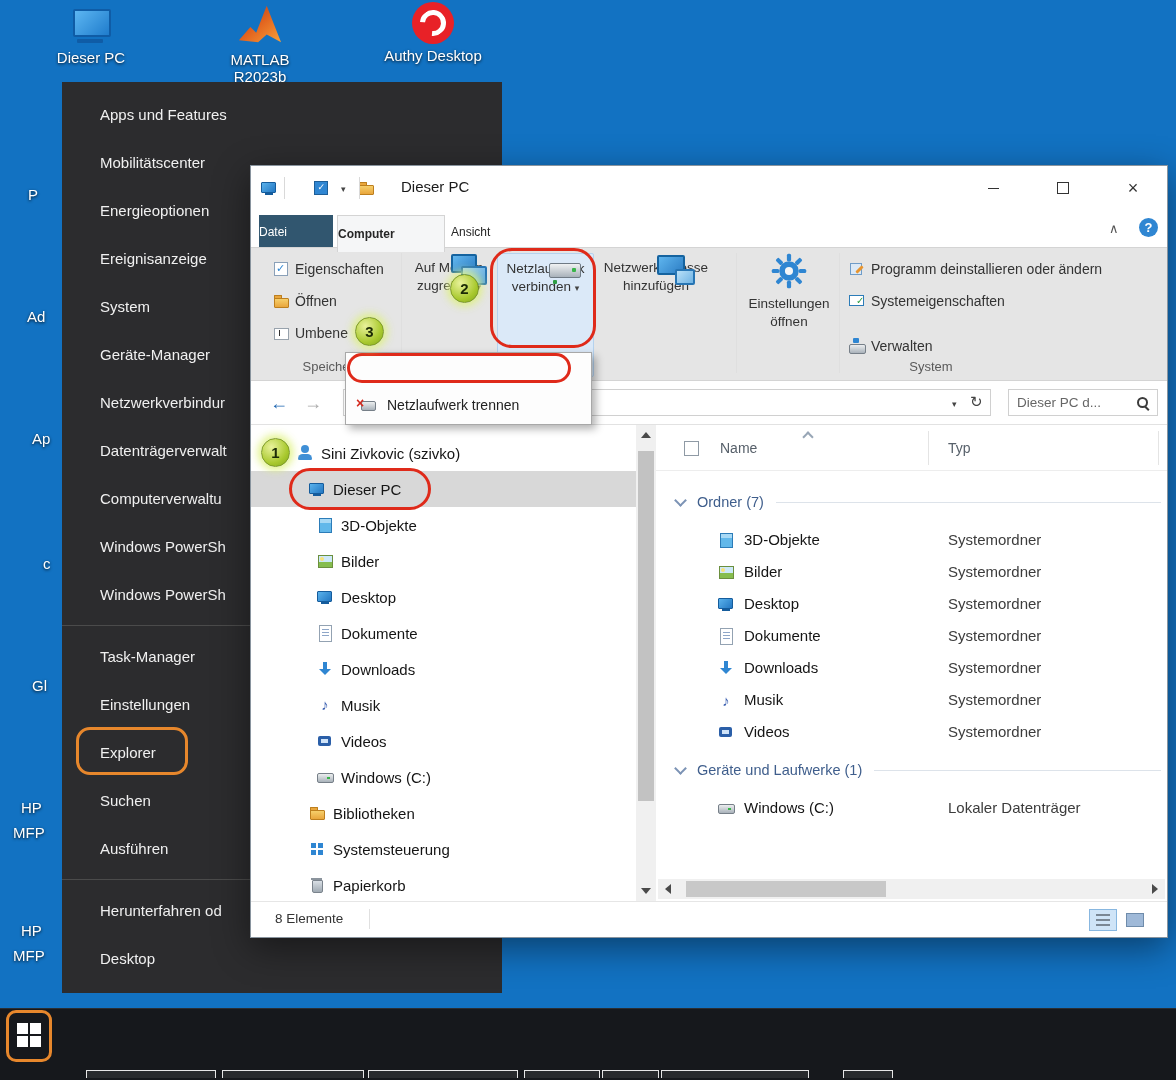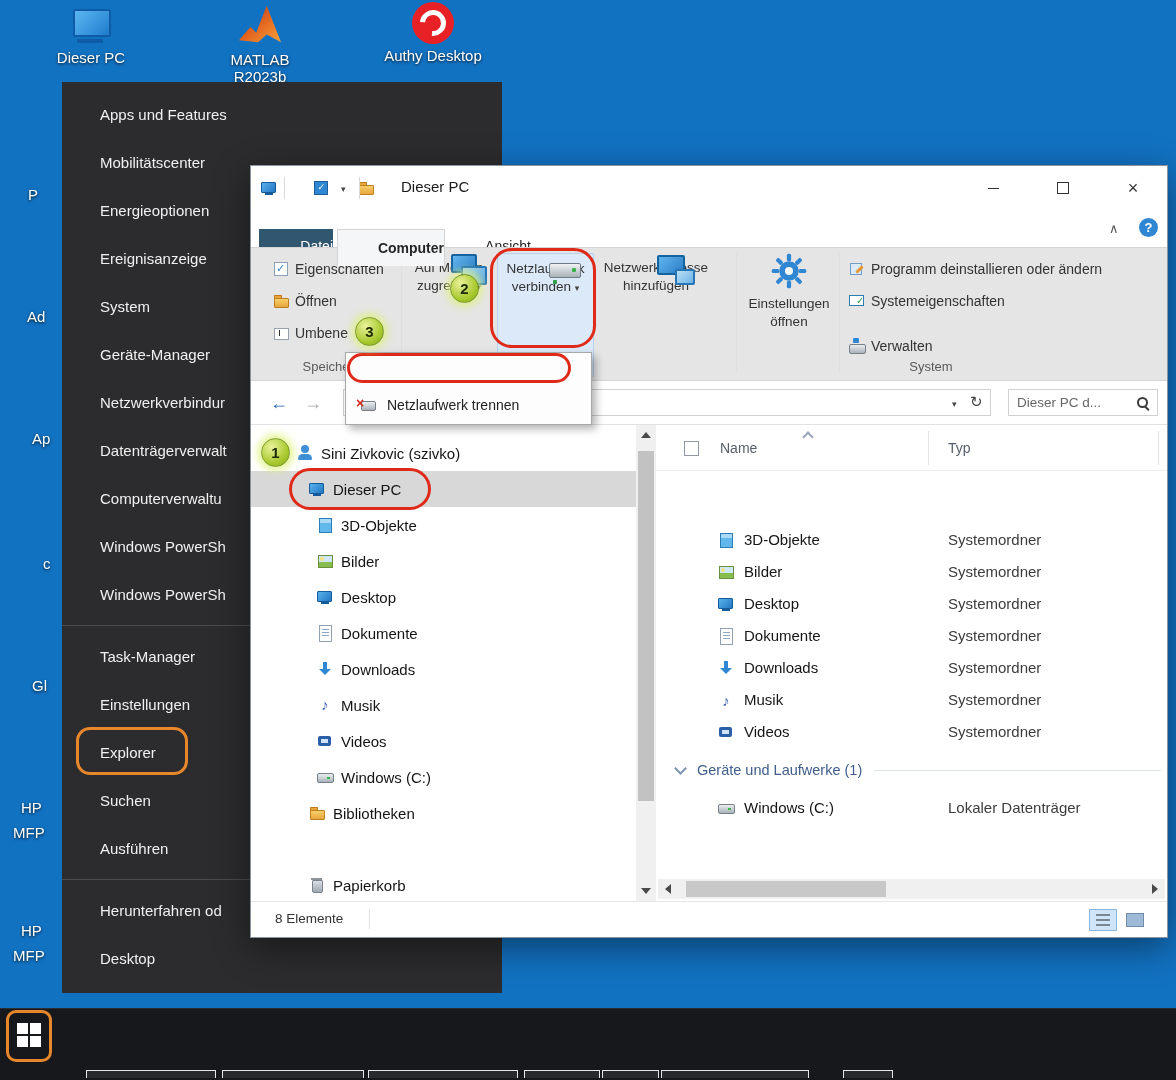--- a/index.html
+++ b/index.html
@@ -26,21 +26,21 @@
   .win{position:absolute;left:250px;top:165px;width:918px;height:773px;background:#fff;z-index:20;border:1px solid #89949e;box-shadow:0 10px 34px rgba(0,0,0,.45);box-sizing:border-box;}
   .titlebar{position:absolute;left:0;top:0;width:916px;height:44px;background:#fff;}
   .vdiv{position:absolute;width:1px;height:22px;top:11px;background:#d9d9d9;}
   .title{position:absolute;left:150px;top:12px;font-size:15px;color:#1a1a1a;}
   .wbtn{position:absolute;top:0;width:64px;height:44px;display:flex;align-items:center;justify-content:center;color:#333;}
   .minbar{width:11px;height:1px;background:#333;}
   .maxbox{width:10px;height:10px;border:1px solid #333;}
   .closex{font-size:18px;line-height:18px;}
 
   .tabrow{position:absolute;left:0;top:44px;width:916px;height:37px;background:#fff;}
-  .tab{position:absolute;top:19px;height:34px;display:flex;align-items:center;justify-content:flex-end;font-size:14px;color:#262626;}
+  .tab{position:absolute;top:5px;height:34px;display:flex;align-items:center;justify-content:flex-start;font-size:12px;color:#262626;}
   .tab-file{background:#31566f;color:#fff;}
   .tab-active{background:#f5f6f7;border:1px solid #d4d4d4;border-bottom:none;height:36px;z-index:3;}
   .helpdot{position:absolute;width:19px;height:19px;border-radius:50%;background:#2f86d2;color:#fff;font-size:13px;font-weight:bold;display:flex;align-items:center;justify-content:center;}
   .collapse{position:absolute;color:#555;font-size:13px;}
 
   .ribbon{position:absolute;left:0;top:81px;width:916px;height:134px;background:#e5e5e5;border-top:1px solid #d4d4d4;border-bottom:1px solid #d4d4d4;box-sizing:border-box;}
   .rsep{position:absolute;top:5px;width:1px;height:120px;background:#dfdfdf;}
   .rsmall{position:absolute;height:24px;display:flex;align-items:center;font-size:14px;color:#333;}
   .rsmall .ic{margin-right:6px;}
   .rbig{position:absolute;top:5px;height:124px;text-align:center;font-size:13.5px;color:#333;}
@@ -433,20 +433,24 @@
           <span>Videos</span>
         </div>
         <div class="nav-row pl-child" style="top:334px;">
           <span class="ic ic-drive"></span>
           <span>Windows (C:)</span>
         </div>
         <div class="nav-row pl-root" style="top:370px;">
           <span class="ic ic-folder"></span>
           <span>Bibliotheken</span>
         </div>
+        <div class="nav-row pl-root" style="top:406px;">
+          <span class="ic ic-grid"></span>
+          <span>Systemsteuerung</span>
+        </div>
         <div class="nav-row pl-root" style="top:442px;">
           <span class="ic ic-bin"></span>
           <span>Papierkorb</span>
         </div>
       </div>
 
       <div class="vscroll">
         <div class="sarrow" style="top:0;">
             <span class="tri-up"></span>
           </div>
@@ -459,20 +463,25 @@
       <div class="filespane">
         <div class="fhdr">
           <span class="cb" style="left:28px;top:16px;"></span>
           <span class="fhdr-label" style="left:64px;">Name</span>
           <span class="chev chev-up abs" style="left:148px;top:8px;"></span>
           <span class="colline" style="left:272px;"></span>
           <span class="fhdr-label" style="left:292px;">Typ</span>
           <span class="colline" style="left:502px;"></span>
         </div>
 
+        <div class="grp" style="top:65px;">
+          <span class="chev"></span>
+          <span>Ordner (7)</span>
+          <span class="grule"></span>
+        </div>
 
         <div class="file-row" style="top:99px;">
           <span class="ic ic-cube f-ic"></span>
           <span class="f-name">3D-Objekte</span>
           <span class="f-type">Systemordner</span>
         </div>
         <div class="file-row" style="top:131px;">
           <span class="ic ic-pic f-ic"></span>
           <span class="f-name">Bilder</span>
           <span class="f-type">Systemordner</span>

